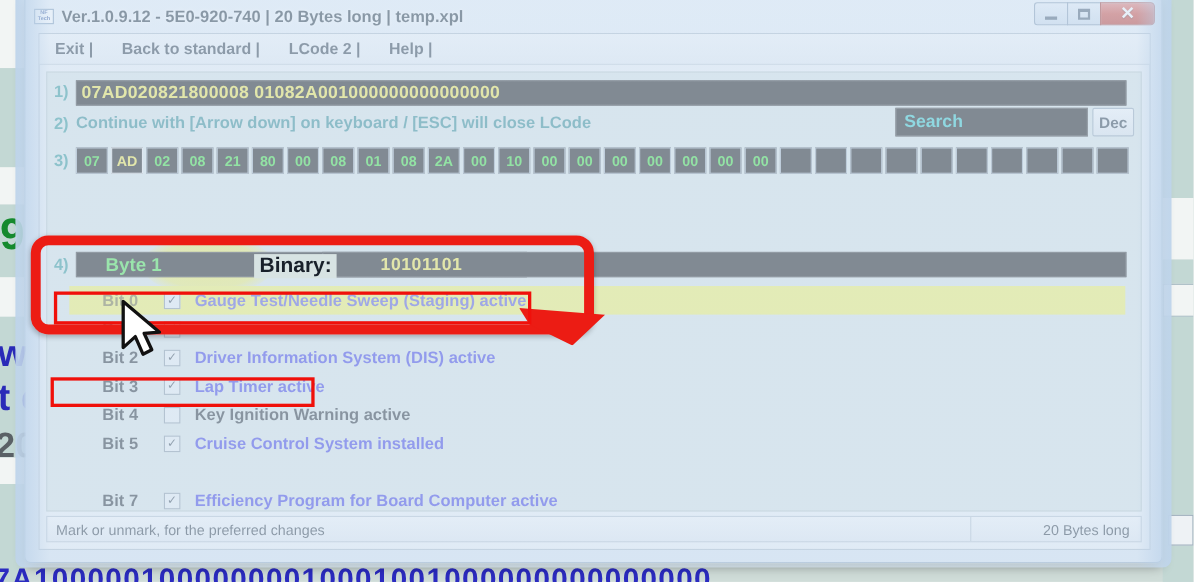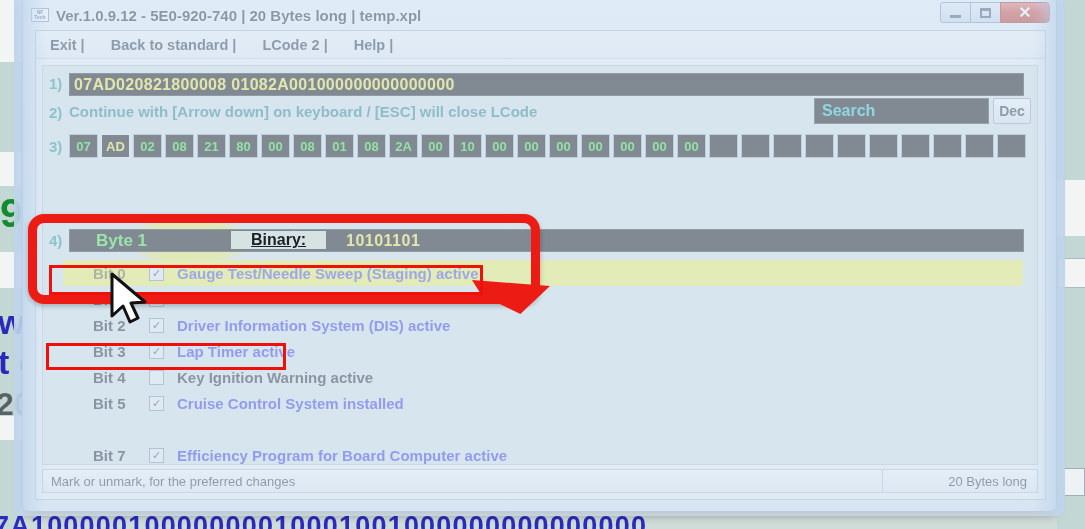--- a/index.html
+++ b/index.html
@@ -182,22 +182,22 @@
     display:flex; align-items:center; padding-left:26px;
   }
   #bytelabel { font-size:17px; font-weight:bold; color:#3ee23e; }
   #binarybox {
     position:absolute; left:250px; top:163px; width:731px; height:23px;
     background:#000; border:1px solid #2a2a2a;
     display:flex; align-items:center;
   }
   #binarylabel {
     position:absolute; left:188px; top:165px;
-    font-size:16px; font-weight:bold; color:#18202a;
-    background:#d7e3e3; padding:0 20px; z-index:4;text-decoration:underline;
+    font-size:19px; font-weight:bold; color:#18202a;
+    background:#d7e3e3; padding:0 5px; z-index:4;
   }
   #binaryval {
     font-size:16px; font-weight:bold; color:#f2e63c;
     margin-left:52px; letter-spacing:.5px;
   }
 
   
   #bits { position:absolute; left:20px; top:194px; width:960px; }
   .bitrow {
     height: 26px;

